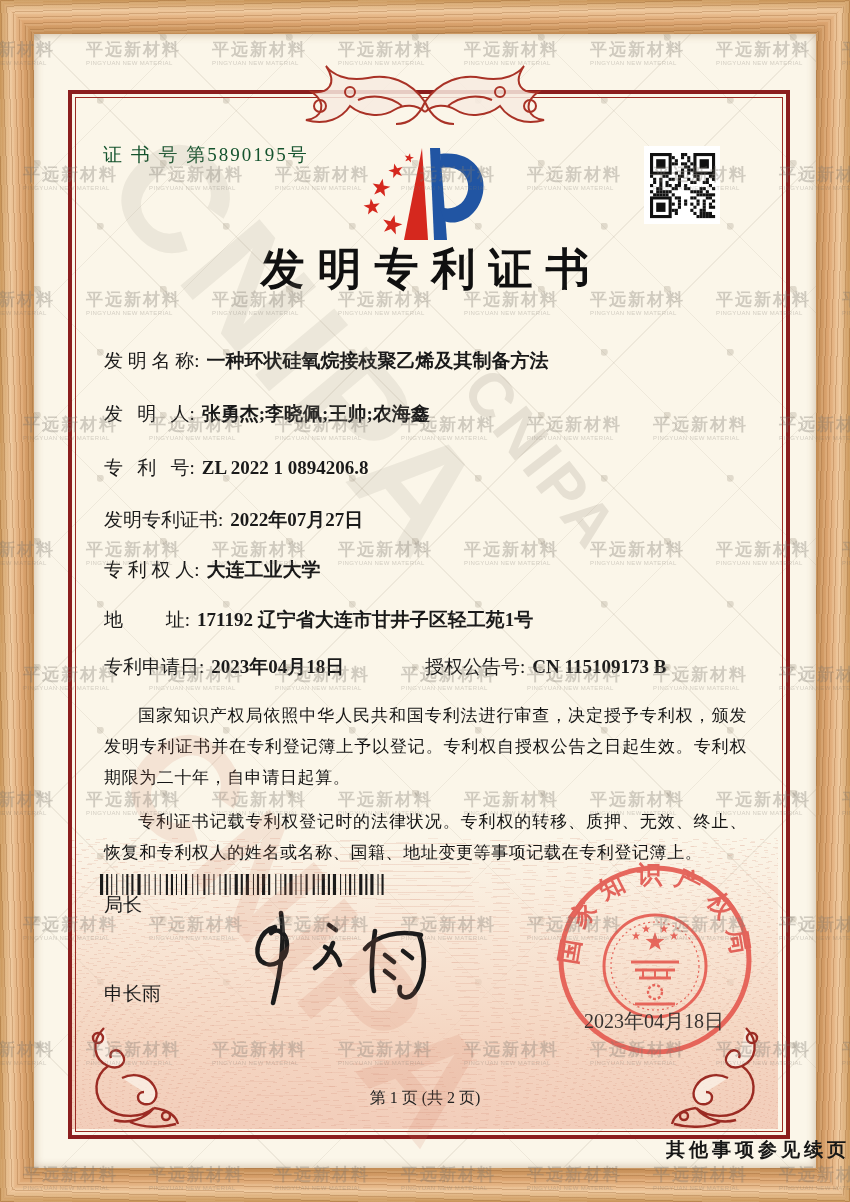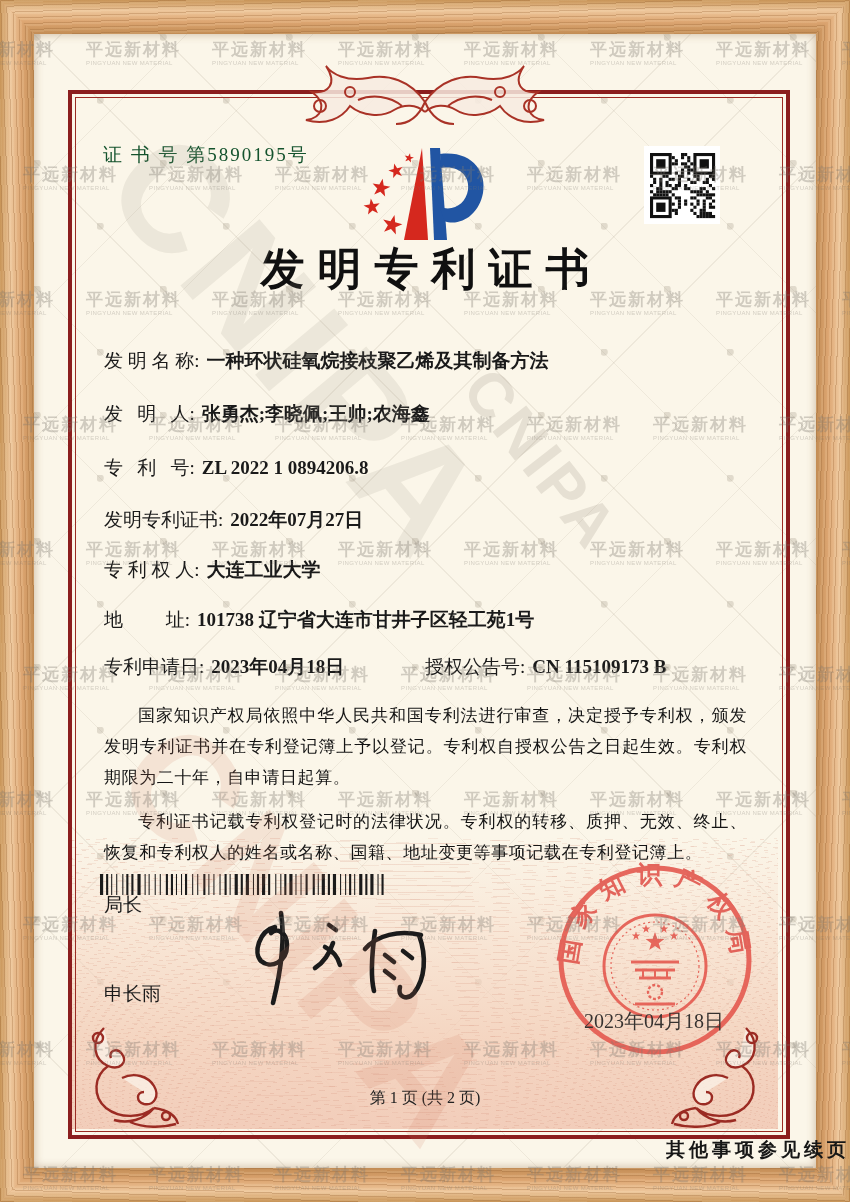--- a/index.html
+++ b/index.html
@@ -279,21 +279,21 @@
     </svg>
 
   <div class="abs title">发明专利证书</div>
 
   <div id="fields">
       <div class="field-row" style="top: 348px;"><span class="flabel">发 明 名 称:</span><span class="fvalue">一种环状硅氧烷接枝聚乙烯及其制备方法</span></div>
       <div class="field-row" style="top: 401px;"><span class="flabel">发   明   人:</span><span class="fvalue">张勇杰;李晓佩;王帅;农海鑫</span></div>
       <div class="field-row" style="top: 455px;"><span class="flabel">专   利   号:</span><span class="fvalue">ZL 2022 1 0894206.8</span></div>
       <div class="field-row" style="top: 507px;"><span class="flabel">发明专利证书:</span><span class="fvalue">2022年07月27日</span></div>
       <div class="field-row" style="top: 557px;"><span class="flabel">专 利 权 人:</span><span class="fvalue">大连工业大学</span></div>
-      <div class="field-row" style="top: 607px;"><span class="flabel">地         址:</span><span class="fvalue">101738 辽宁省大连市甘井子区轻工苑1号</span></div>
+      <div class="field-row" style="top: 607px;"><span class="flabel">地         址:</span><span class="fvalue">171192 辽宁省大连市甘井子区轻工苑1号</span></div>
       <div class="field-row" style="top: 654px;"><span class="flabel">专利申请日:</span><span class="fvalue">2023年04月18日</span><span class="fcol2"><span class="flabel">授权公告号:</span><span class="fvalue">CN 115109173 B</span></span></div>
     </div>
 
   <div class="abs paras" id="paras">
       <p>国家知识产权局依照中华人民共和国专利法进行审查，决定授予专利权，颁发发明专利证书并在专利登记簿上予以登记。专利权自授权公告之日起生效。专利权期限为二十年，自申请日起算。</p>
       <p>专利证书记载专利权登记时的法律状况。专利权的转移、质押、无效、终止、恢复和专利权人的姓名或名称、国籍、地址变更等事项记载在专利登记簿上。</p>
     </div>
 
   <svg class="abs" id="barcode" style="left:100px;top:874px" width="286" height="21" viewBox="0 0 286 21">
       <g fill="#1b1b1b">

